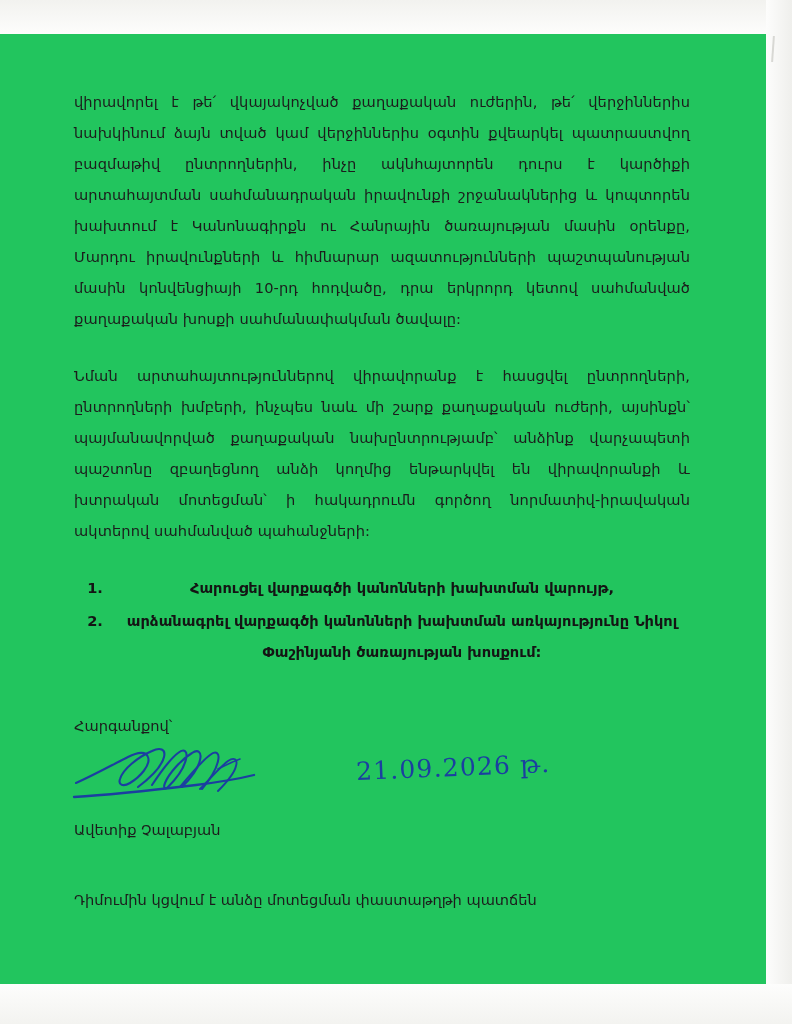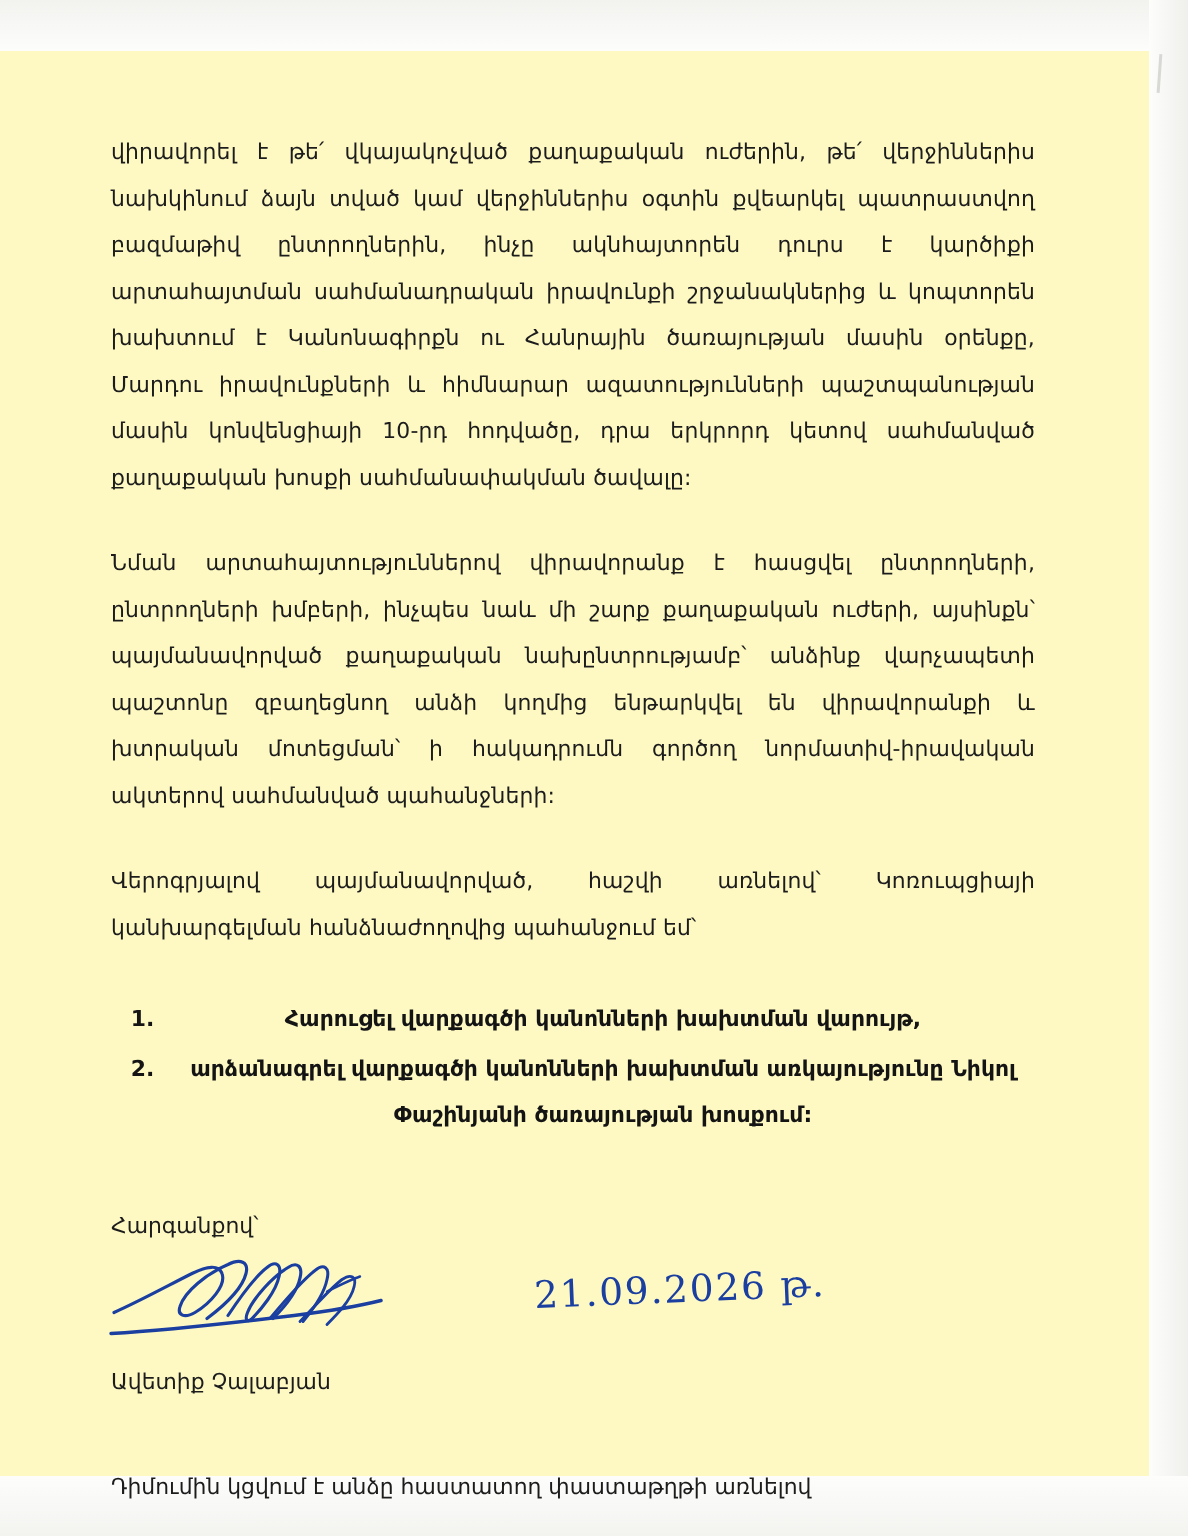--- a/index.html
+++ b/index.html
@@ -12,21 +12,21 @@
     height: 1024px;
     position: relative;
     font-family: "DejaVu Sans", sans-serif;
     color: #1a1a1a;
     overflow: hidden;
   }
 
   .page {
     position: absolute;
     inset: 0;
-    background: #fef9c3;
+    background: #22c55e;
   }
 
   
   .scan-edge-top {
     position: absolute;
     top: 0; left: 0; right: 0;
     height: 34px;
     background: linear-gradient(to bottom, #f2f2ef 0%, #fdfdfc 100%);
     pointer-events: none;
   }
@@ -143,21 +143,20 @@
 <div class="page">
   <div class="scan-edge-top"></div>
   <div class="scan-edge-right"></div>
   <div class="scan-edge-bottom"></div>
   <div class="corner-mark"></div>
 
   <div class="content">
 
     <p class="para">վիրավորել է թե՛ վկայակոչված քաղաքական ուժերին, թե՛ վերջիններիս նախկինում ձայն տված կամ վերջիններիս օգտին քվեարկել պատրաստվող բազմաթիվ ընտրողներին, ինչը ակնհայտորեն դուրս է կարծիքի արտահայտման սահմանադրական իրավունքի շրջանակներից և կոպտորեն խախտում է Կանոնագիրքն ու Հանրային ծառայության մասին օրենքը, Մարդու իրավունքների և հիմնարար ազատությունների պաշտպանության մասին կոնվենցիայի 10-րդ հոդվածը, դրա երկրորդ կետով սահմանված քաղաքական խոսքի սահմանափակման ծավալը:</p>
     <p class="para">Նման արտահայտություններով վիրավորանք է հասցվել ընտրողների, ընտրողների խմբերի, ինչպես նաև մի շարք քաղաքական ուժերի, այսինքն՝ պայմանավորված քաղաքական նախընտրությամբ՝ անձինք վարչապետի պաշտոնը զբաղեցնող անձի կողմից ենթարկվել են վիրավորանքի և խտրական մոտեցման՝ ի հակադրումն գործող նորմատիվ-իրավական ակտերով սահմանված պահանջների:</p>
-    <p class="para last-of-block">Վերոգրյալով պայմանավորված, հաշվի առնելով՝ Կոռուպցիայի կանխարգելման հանձնաժողովից պահանջում եմ՝</p>
 
     <ol class="demands">
       <li>Հարուցել վարքագծի կանոնների խախտման վարույթ,</li>
       <li>արձանագրել վարքագծի կանոնների խախտման առկայությունը Նիկոլ Փաշինյանի ծառայության խոսքում:</li>
     </ol>
 
     <div class="signature-block">
       <div class="respect-label">Հարգանքով՝</div>
 
       <svg class="signature-svg" viewBox="0 0 240 80">
@@ -168,17 +167,17 @@
           <path d="M132 54 C 142 44, 152 32, 160 26 C 166 22, 170 24, 168 31 C 166 40, 156 50, 150 56" stroke-width="1.9"></path>
           <path d="M6 62 C 40 60, 86 55, 128 50 C 152 47, 170 44, 186 40" stroke-width="2.3"></path>
           <path d="M150 34 C 158 30, 166 26, 172 24" stroke-width="1.6"></path>
         </g>
       </svg>
 
       <div class="date-hand">21.09.2026 թ.</div>
 
       <div class="signer-name">Ավետիք Չալաբյան</div>
 
-      <div class="footnote">Դիմումին կցվում է անձը հաստատող փաստաթղթի առնելով</div>
+      <div class="footnote">Դիմումին կցվում է անձը մոտեցման փաստաթղթի պատճեն</div>
     </div>
 
   </div>
 </div>
 
 </body></html>

